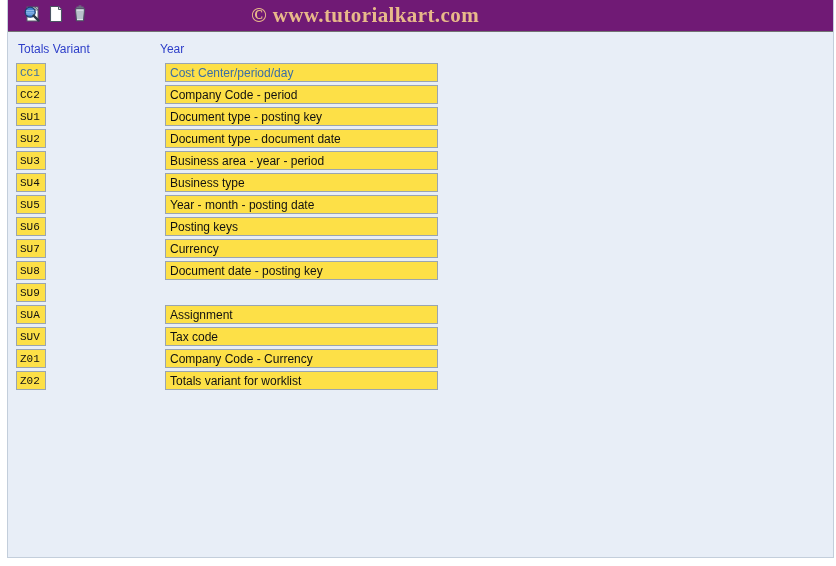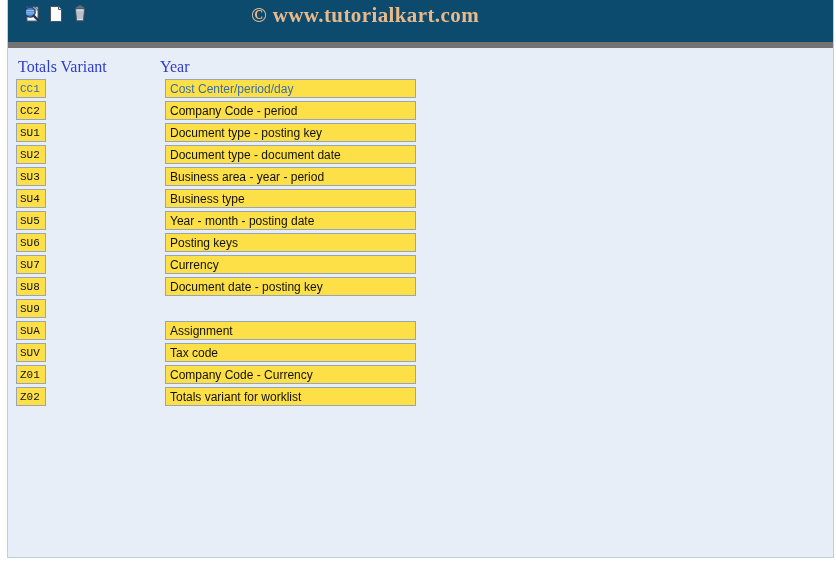--- a/index.html
+++ b/index.html
@@ -47,23 +47,23 @@
     font-weight: bold;
     font-style: italic;
     color: #111827;
     letter-spacing: 0.2px;
     white-space: nowrap;
   }
 
   
   #toolbar {
     position: relative;
-    height: 48px;
-    background: #0c4a6e;
-    border-bottom: 6px solid #737373;
+    height: 32px;
+    background: #701a75;
+    border-bottom: 1px solid #737373;
     box-sizing: border-box;
   }
   .tb-btn {
     position: absolute;
     top: 4px;
     width: 24px;
     height: 24px;
     display: flex;
     align-items: center;
     justify-content: center;
@@ -95,24 +95,23 @@
 
   #column-headers {
     position: absolute;
     left: 0;
     top: 10px;
     width: 100%;
     height: 18px;
   }
   .col-head {
     position: absolute;
-    font-size: 16px;
+    font-size: 12px;
     color: #2d3ec9;
     white-space: nowrap;
-    font-family: Liberation Serif, serif;
   }
   #head-variant { left: 10px; top: 0; }
   #head-name    { left: 152px; top: 0; }
 
   #rows {
     position: absolute;
     left: 0;
     top: 31px;
     width: 100%;
   }
@@ -136,21 +135,21 @@
     top: 0;
     width: 30px;
     height: 19px;
     padding: 1px 0 0 3px;
     font-family: "Liberation Mono", "DejaVu Sans Mono", monospace;
     font-size: 11px;
   }
   .cell-name {
     left: 157px;
     top: 0;
-    width: 251px;
+    width: 273px;
     height: 19px;
     padding: 1px 0 0 4px;
     font-family: "Liberation Sans", sans-serif;
     font-size: 12px;
   }
   .row.selected .cell-key,
   .row.selected .cell-name {
     color: #3b6ea5;
   }
 </style>

